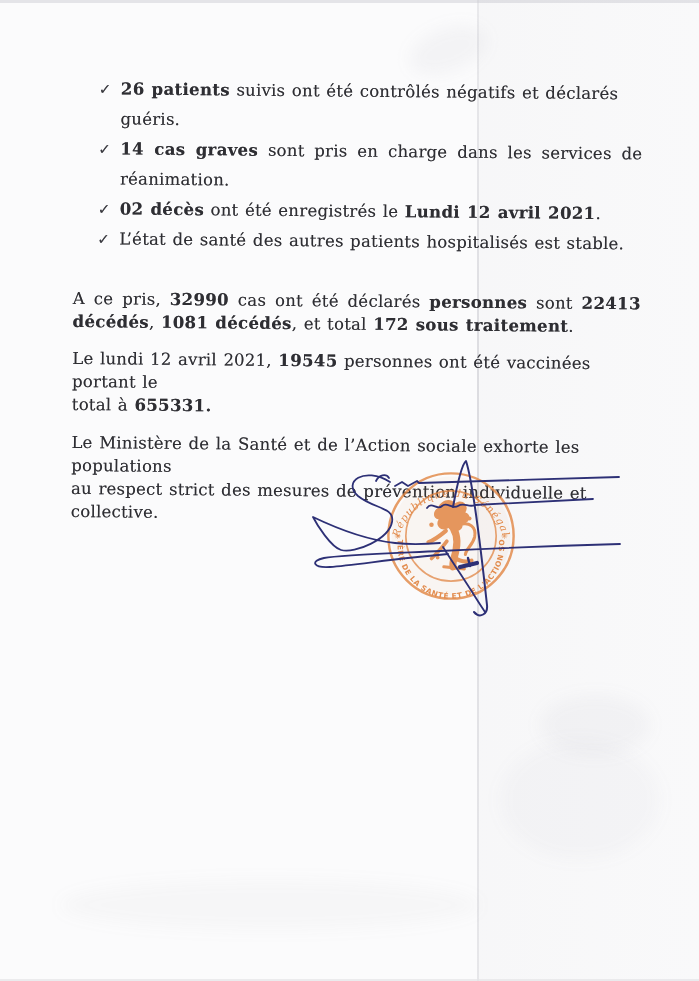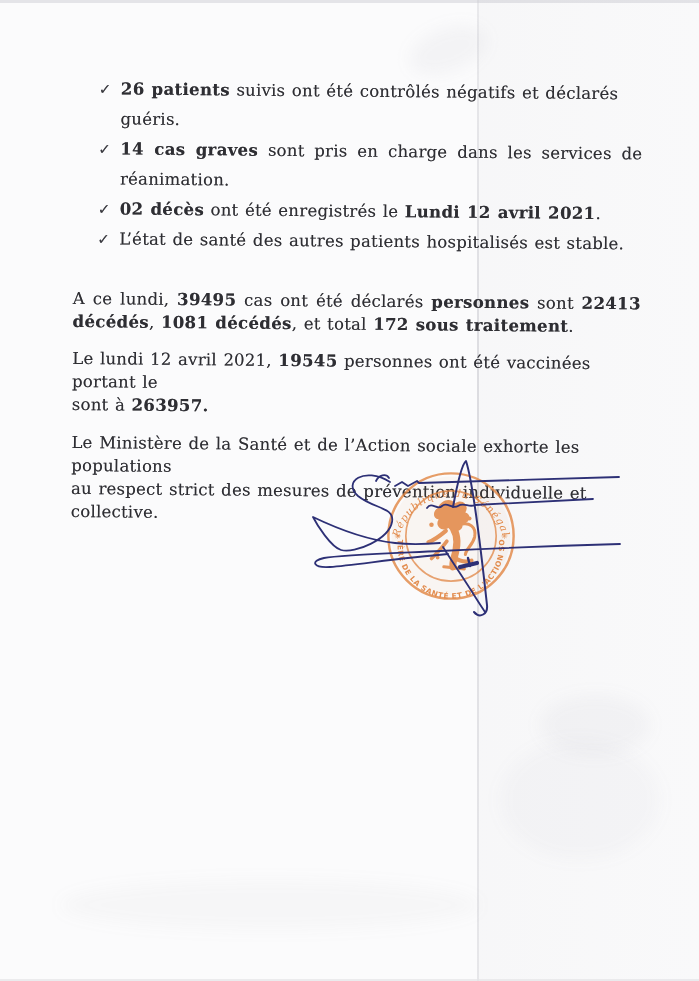--- a/index.html
+++ b/index.html
@@ -83,27 +83,27 @@
       </li>
       <li>
         <span class="check">✓</span>
         <div class="li-body">
           <div class="line"><span>L’état de santé des autres patients hospitalisés est stable.</span></div>
         </div>
       </li>
     </ul>
 
     <p class="para p1">
-      <span class="line just" style="display:block"><span>A ce lundi, </span><b>39495</b><span> cas ont été déclarés </span><b>personnes</b><span> sont </span><b>22413</b></span>
+      <span class="line just" style="display:block"><span>A ce pris, </span><b>32990</b><span> cas ont été déclarés </span><b>personnes</b><span> sont </span><b>22413</b></span>
       <span class="line" style="display:block"><b>décédés</b><span>, </span><b>1081 décédés</b><span>, et total </span><b>172 sous traitement</b><span>.</span></span>
     </p>
 
     <p class="para p2">
       <span class="line" style="display:block"><span>Le lundi 12 avril 2021, </span><b>19545</b><span> personnes ont été vaccinées portant le</span></span>
-      <span class="line" style="display:block"><span>sont à </span><b>263957.</b></span>
+      <span class="line" style="display:block"><span>total à </span><b>655331.</b></span>
     </p>
 
     <p class="para p3">
       <span class="line" style="display:block"><span>Le Ministère de la Santé et de l’Action sociale exhorte les populations</span></span>
       <span class="line" style="display:block"><span>au respect strict des mesures de prévention individuelle et collective.</span></span>
     </p>
   </div>
 
   <div class="stamp-wrap">
 

